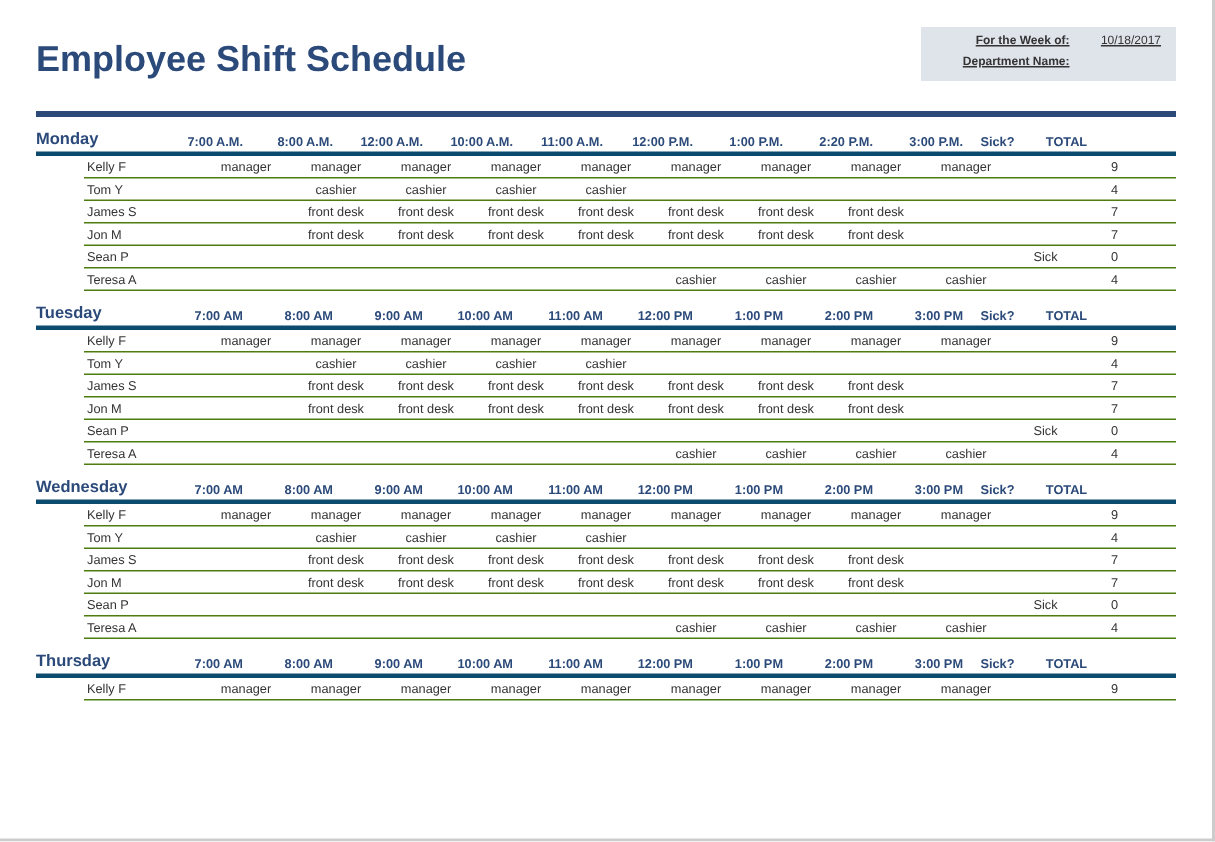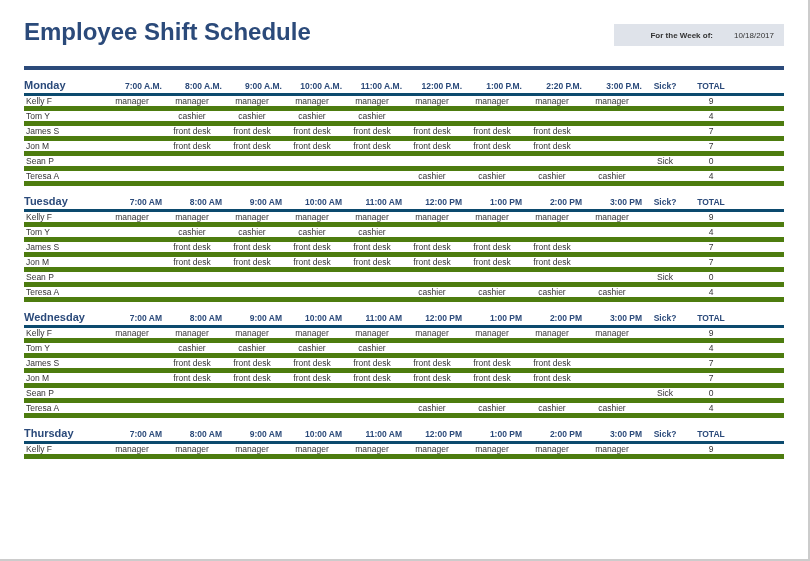--- a/index.html
+++ b/index.html
@@ -28,21 +28,21 @@
     font-weight: bold;
     color: #2b4a7a;
     flex: 1;
   }
   .meta {
     background: #dfe3ea;
     padding: 4px 10px 4px 10px;
     font-size: 8px;
     color: #333;
   }
-  .meta-row { display: flex; align-items: center; height: 14px; }
+  .meta-row { display: flex; align-items: flex-start; height: 14px; text-decoration: underline; }
   .meta-label { width: 95px; text-align: right; font-weight: bold; padding-right: 6px; }
   .meta-value { width: 55px; text-align: right; }
   .title-rule {
     height: 4px;
     background: #2b4a7a;
     margin: 6px 0 8px 0;
   }
   .day-block { margin-bottom: 8px; }
   .head-row, .data-row {
     display: grid;
@@ -57,51 +57,56 @@
     align-items: end;
     padding-bottom: 2px;
   }
   .head-row > div { white-space: nowrap; }
   .day-name { font-size: 11px; font-weight: bold; }
   .time-h { text-align: right; }
   .sick-h, .total-h { text-align: center; }
   .data-row {
     height: 15px;
     align-items: center;
-    border-bottom: 5px solid #4d7c0f;
+    border-bottom: 1px solid #4d7c0f;
     color: #333;
+    margin-left: 32px;
   }
   .cell-name { padding-left: 2px; white-space: nowrap; }
   .cell { text-align: center; white-space: nowrap; }
   .cell-sick { text-align: center; }
   .cell-total { text-align: center; }
 </style>
 </head>
 <body>
 
 <div class="sheet">
 
   <div class="header">
     <div class="title">Employee Shift Schedule</div>
     <div class="meta">
       <div class="meta-row">
         <div class="meta-label">For the Week of:</div>
         <div class="meta-value">10/18/2017</div>
       </div>
+      <div class="meta-row">
+        <div class="meta-label">Department Name:</div>
+        <div class="meta-value"></div>
+      </div>
     </div>
   </div>
   <div class="title-rule"></div>
 
   <div id="days-container">
       <div class="day-block">
         <div class="head-row">
           <div class="day-name">Monday</div>
           <div class="time-h">7:00 A.M.</div>
           <div class="time-h">8:00 A.M.</div>
-          <div class="time-h">9:00 A.M.</div>
+          <div class="time-h">12:00 A.M.</div>
           <div class="time-h">10:00 A.M.</div>
           <div class="time-h">11:00 A.M.</div>
           <div class="time-h">12:00 P.M.</div>
           <div class="time-h">1:00 P.M.</div>
           <div class="time-h">2:20 P.M.</div>
           <div class="time-h">3:00 P.M.</div>
           <div class="sick-h">Sick?</div>
           <div class="total-h">TOTAL</div>
         </div>
         <div class="data-row">

